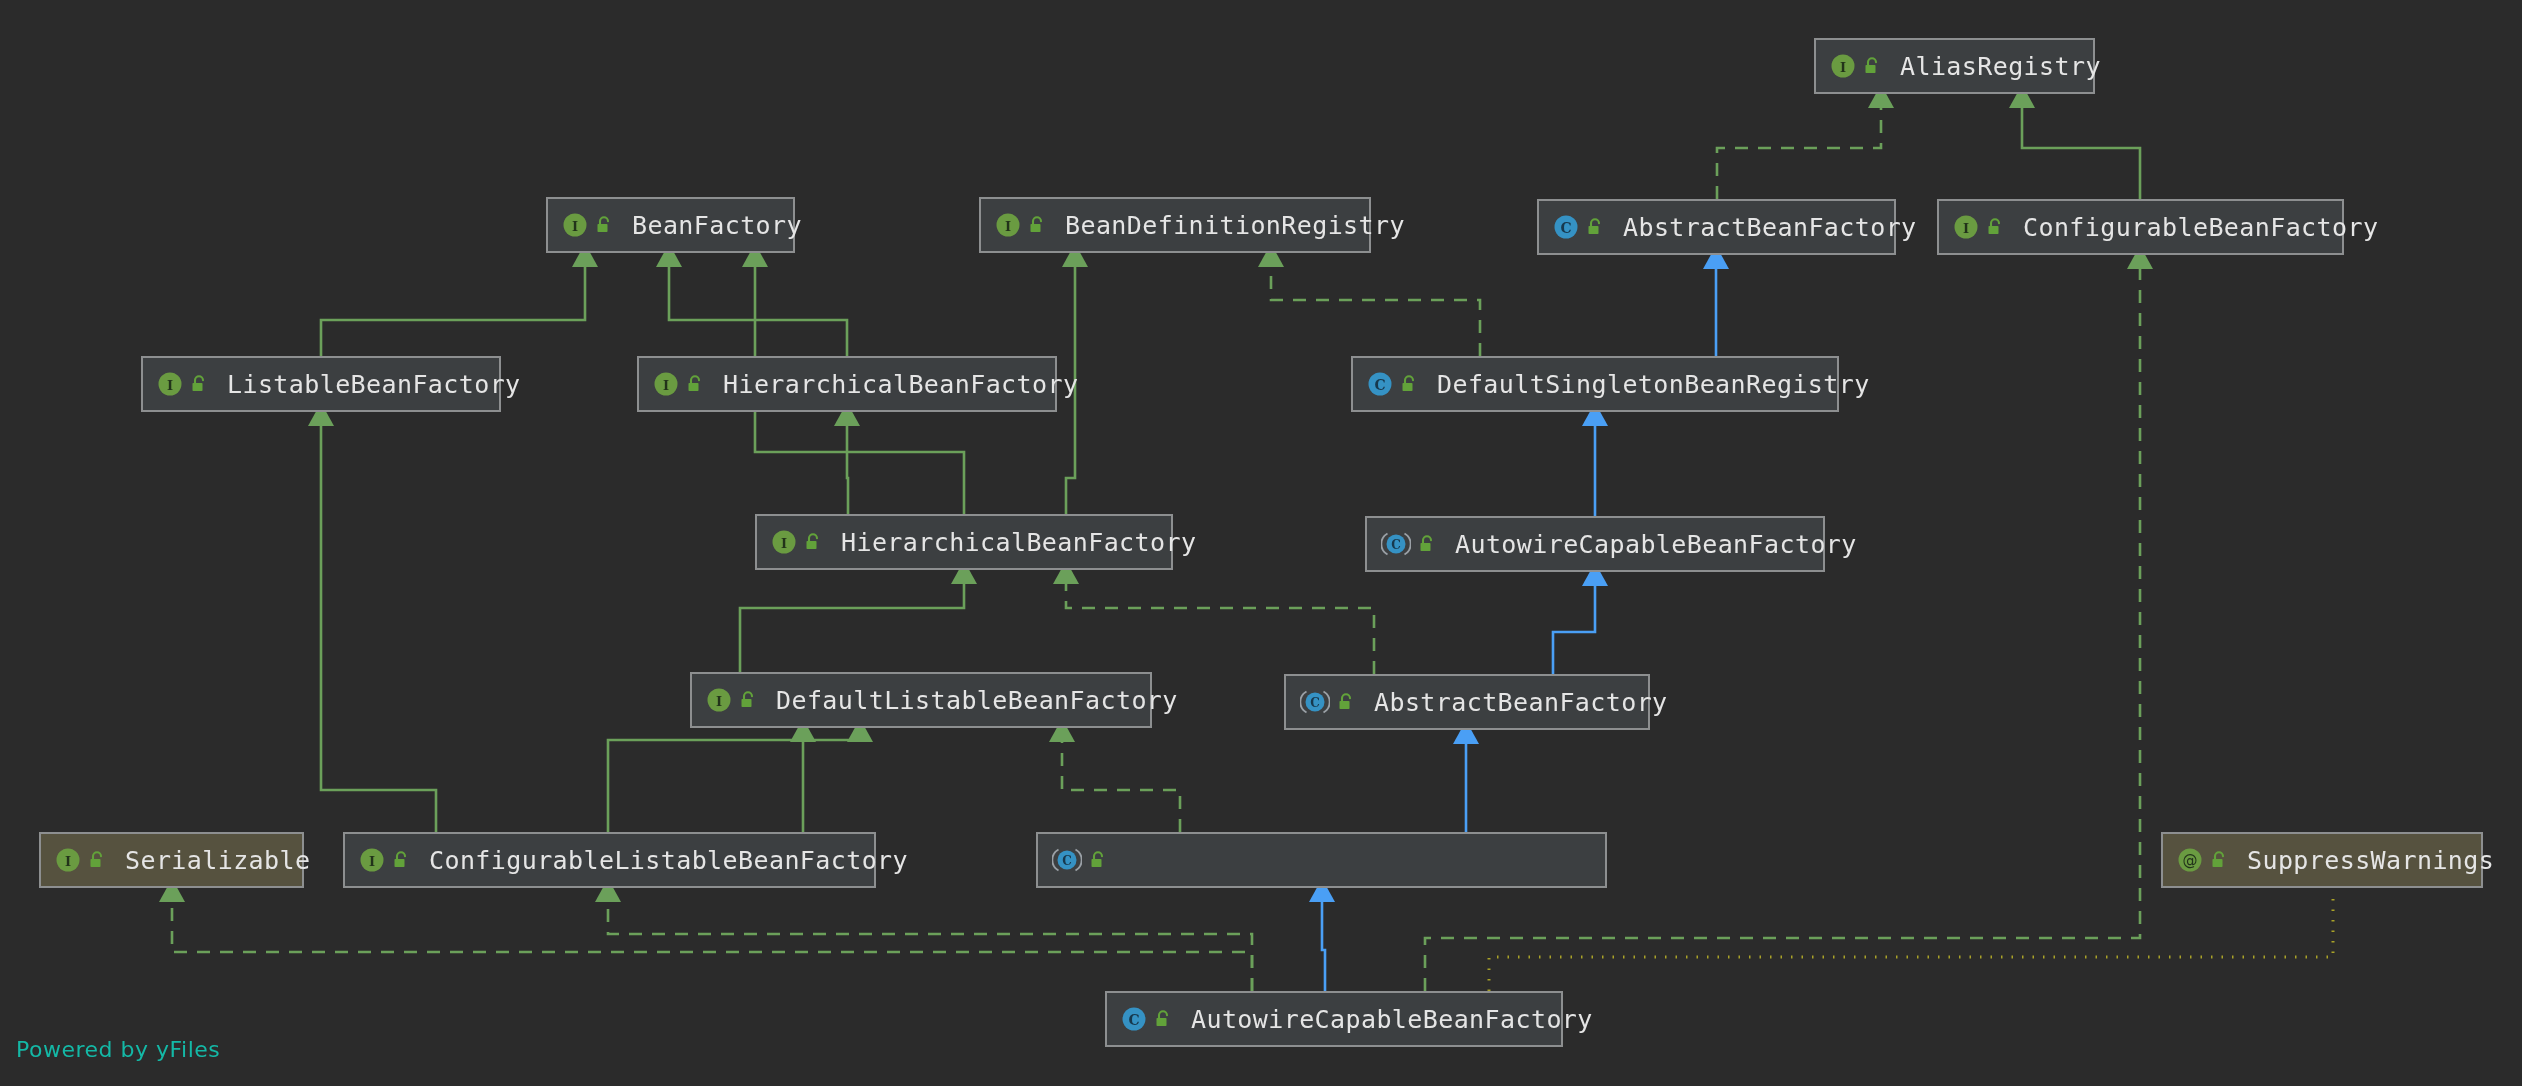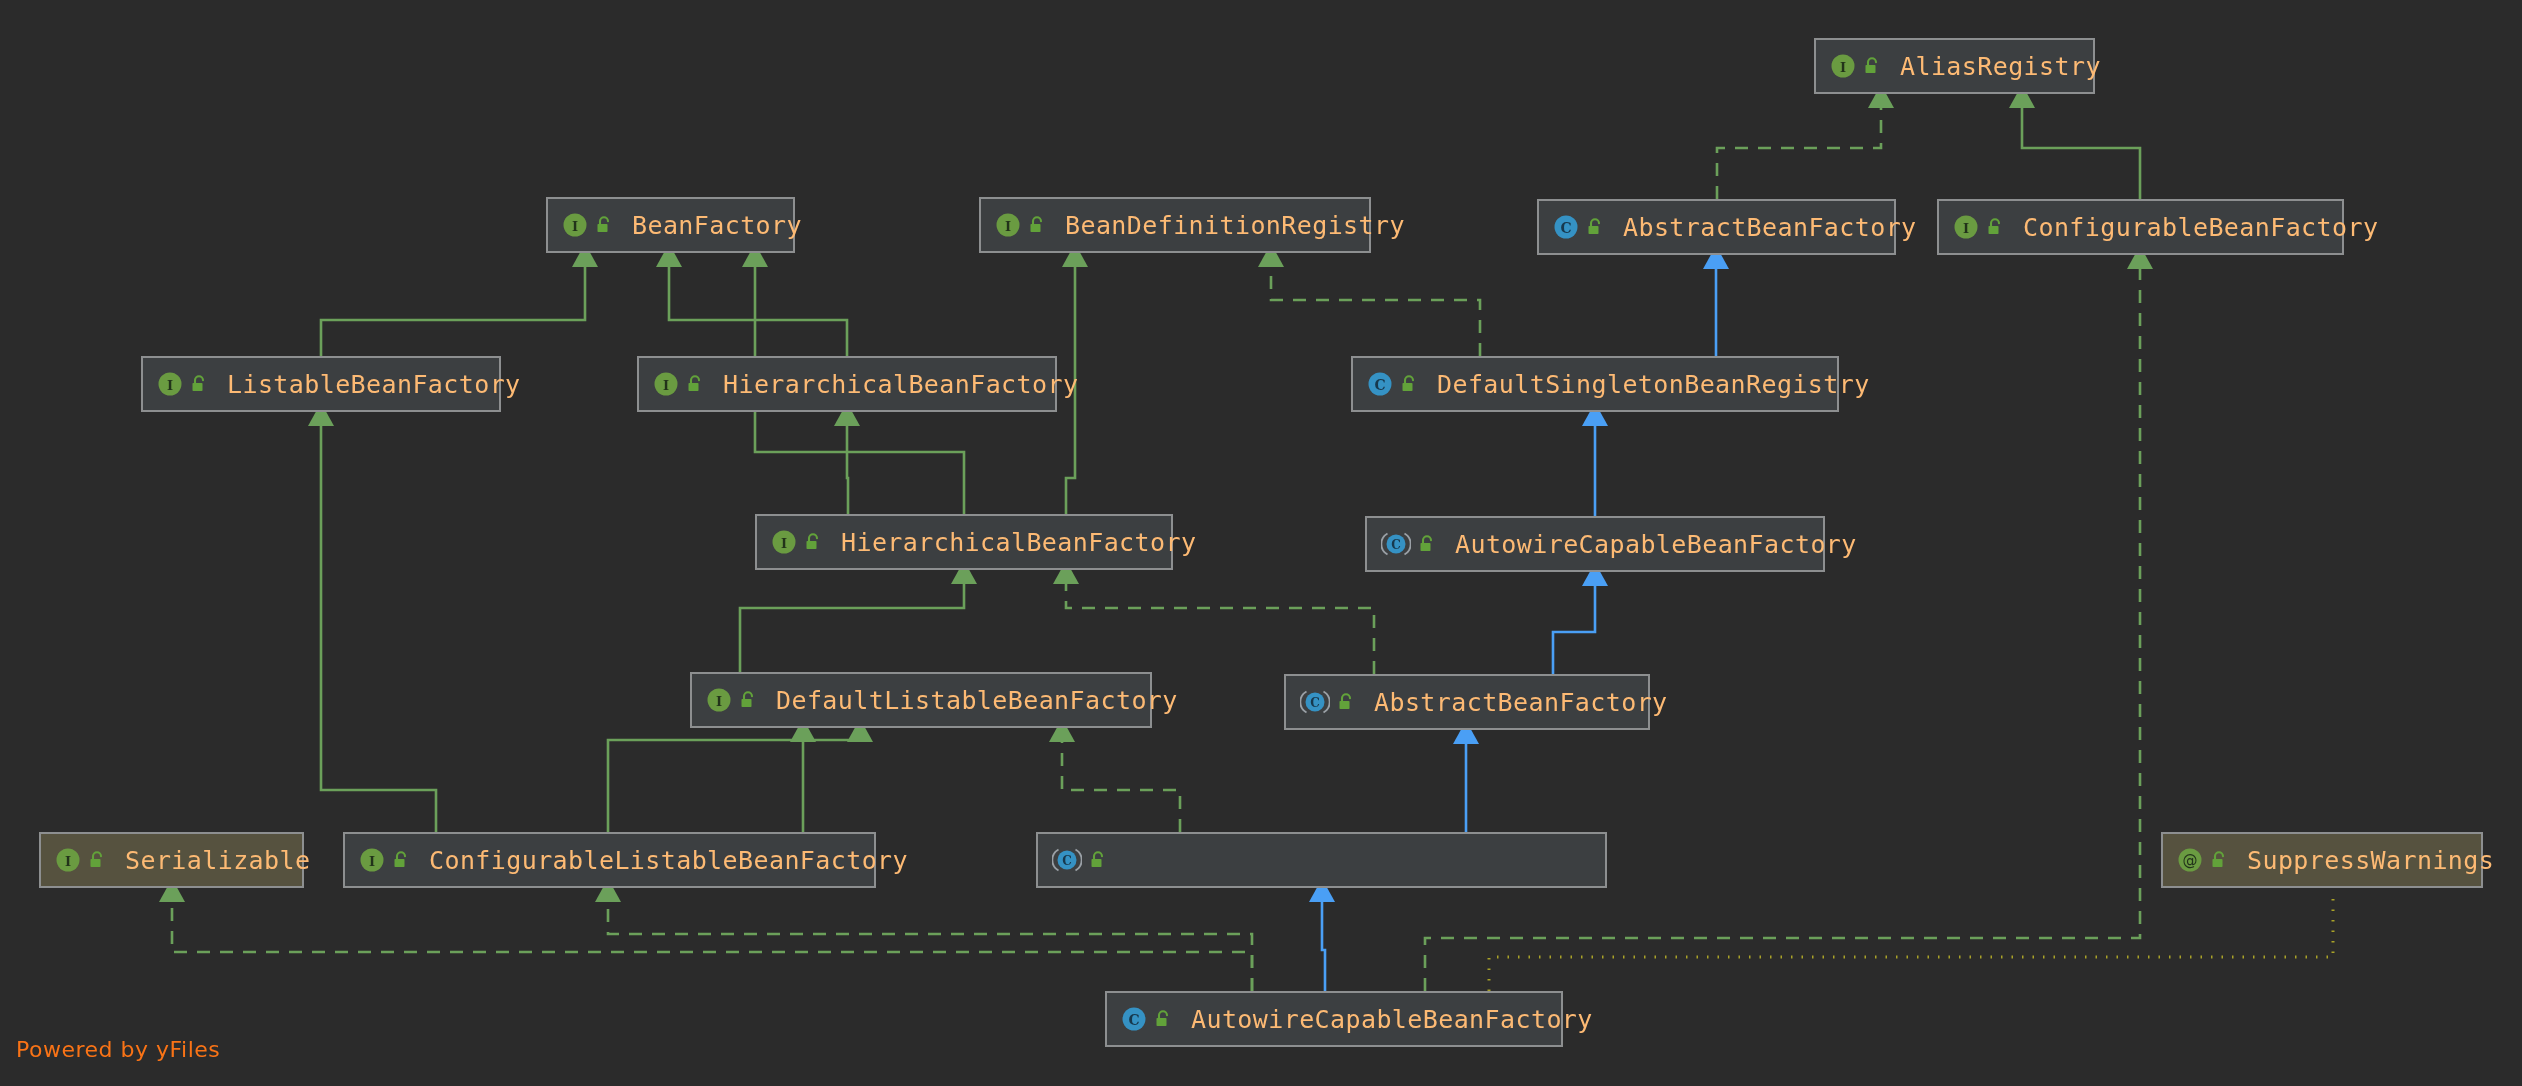--- a/index.html
+++ b/index.html
@@ -31,38 +31,38 @@
     background: #3c3f41;
     border: 2px solid #8d8f90;
     height: 56px;
     padding: 0 22px 0 14px;
     white-space: nowrap;
   }
   .node.olive {
     background: #56523f;
   }
   .node-label {
-    color: #fdba74;
+    color: #e5e5e5;
     font-family: "DejaVu Sans Mono", monospace;
     font-size: 25px;
     letter-spacing: 0.4px;
     margin-left: 19px;
   }
   .icon-wrap {
     display: flex;
     align-items: center;
     flex: 0 0 auto;
   }
   .type-icon { display:block; }
   .lock-icon { display:block; margin-left: 7px; }
   #watermark {
     position: absolute;
     left: 16px;
     top: 1037px;
-    color: #f97316;
+    color: #14b8a6;
     font-family: "DejaVu Sans", sans-serif;
     font-size: 22px;
     letter-spacing: 0.5px;
   }
 </style>
 </head>
 <body>
 
 <div id="canvas">
 

